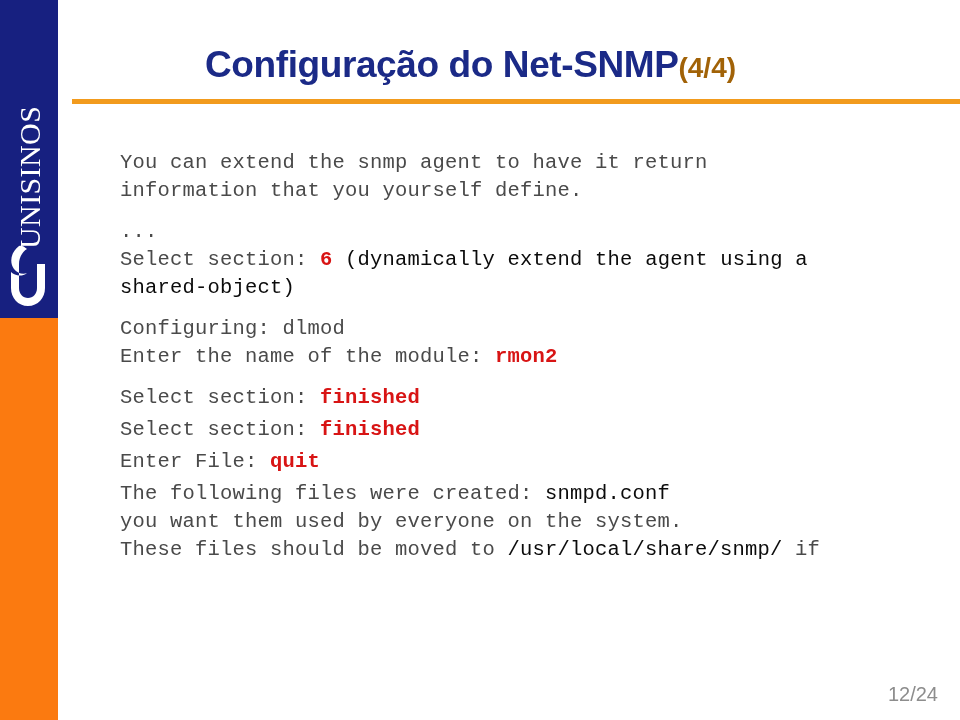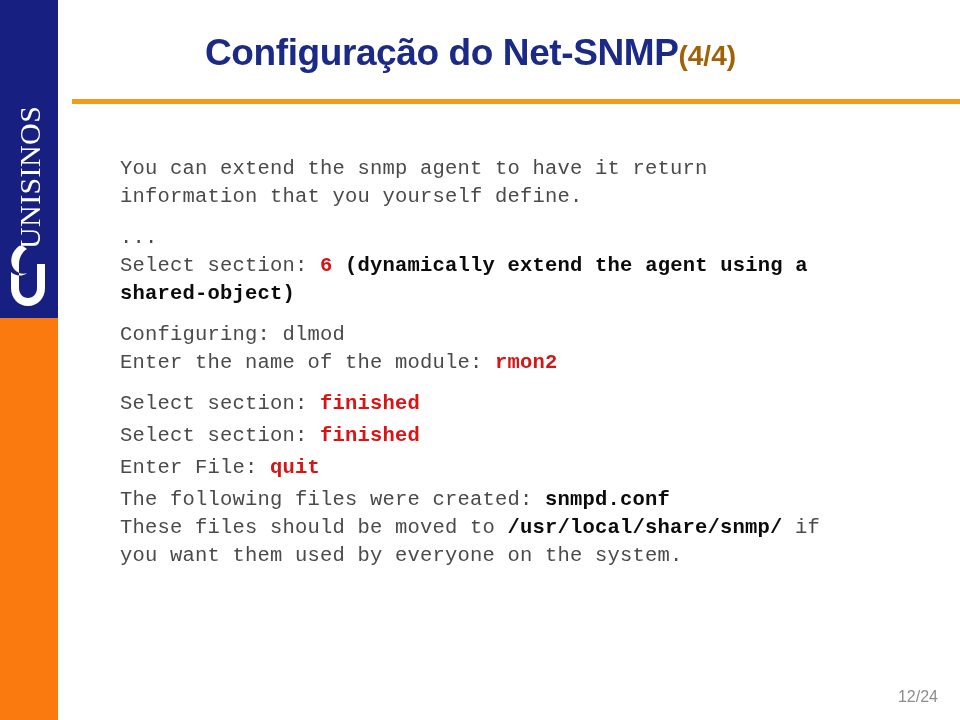--- a/index.html
+++ b/index.html
@@ -74,21 +74,21 @@
     left: 7px;
     top: 206px;
     width: 44px;
     height: 64px;
   }
 
   
   .title-row {
     position: absolute;
     left: 205px;
-    top: 32px;
+    top: 44px;
     width: 700px;
     height: 52px;
     display: flex;
     align-items: baseline;
     white-space: nowrap;
   }
   .title-main {
     color: #1b2a87;
     font-family: "Liberation Sans", sans-serif;
     font-size: 37px;
@@ -108,21 +108,21 @@
     top: 99px;
     width: 888px;
     height: 5px;
     background: #f29b1d;
   }
 
   
   .body-area {
     position: absolute;
     left: 120px;
-    top: 155px;
+    top: 149px;
     width: 830px;
   }
   .tline {
     font-family: "Liberation Mono", "DejaVu Sans Mono", monospace;
     font-size: 20.5px;
     line-height: 28px;
     color: #4a4a4a;
     white-space: pre-wrap;
     letter-spacing: 0.2px;
   }
@@ -131,31 +131,31 @@
   }
   .gap-sm { height: 4px; }
   .gap-md { height: 13px; }
 
   .v-red {
     color: #d81414;
     font-weight: bold;
   }
   .v-black {
     color: #0b0b0b;
-    font-weight: bold;
+    font-weight: normal;
   }
 
   
   .page-num {
     position: absolute;
     right: 22px;
     bottom: 14px;
     color: #8d8d8d;
     font-family: "Liberation Sans", sans-serif;
-    font-size: 16px;
+    font-size: 20px;
   }
 </style>
 </head>
 <body>
 
 <div class="slide">
 
   <div class="sidebar">
     <div class="sidebar-blue"></div>
     <div class="sidebar-orange"></div>
@@ -199,20 +199,20 @@
       <div class="blk">
         <div class="tline"><span>Select section: </span><span class="v-red">finished</span></div>
       </div>
       <div class="gap-sm"></div>
       <div class="blk">
         <div class="tline"><span>Enter File: </span><span class="v-red">quit</span></div>
       </div>
       <div class="gap-sm"></div>
       <div class="blk">
         <div class="tline"><span>The following files were created: </span><span class="v-black">snmpd.conf</span></div>
+        <div class="tline"><span>you want them used by everyone on the system.</span></div>
         <div class="tline"><span>These files should be moved to </span><span class="v-black">/usr/local/share/snmp/</span><span> if</span></div>
-        <div class="tline"><span>you want them used by everyone on the system.</span></div>
       </div>
     </div>
 
   <div class="page-num">12/24</div>
 
 </div>
 
 </body></html>

